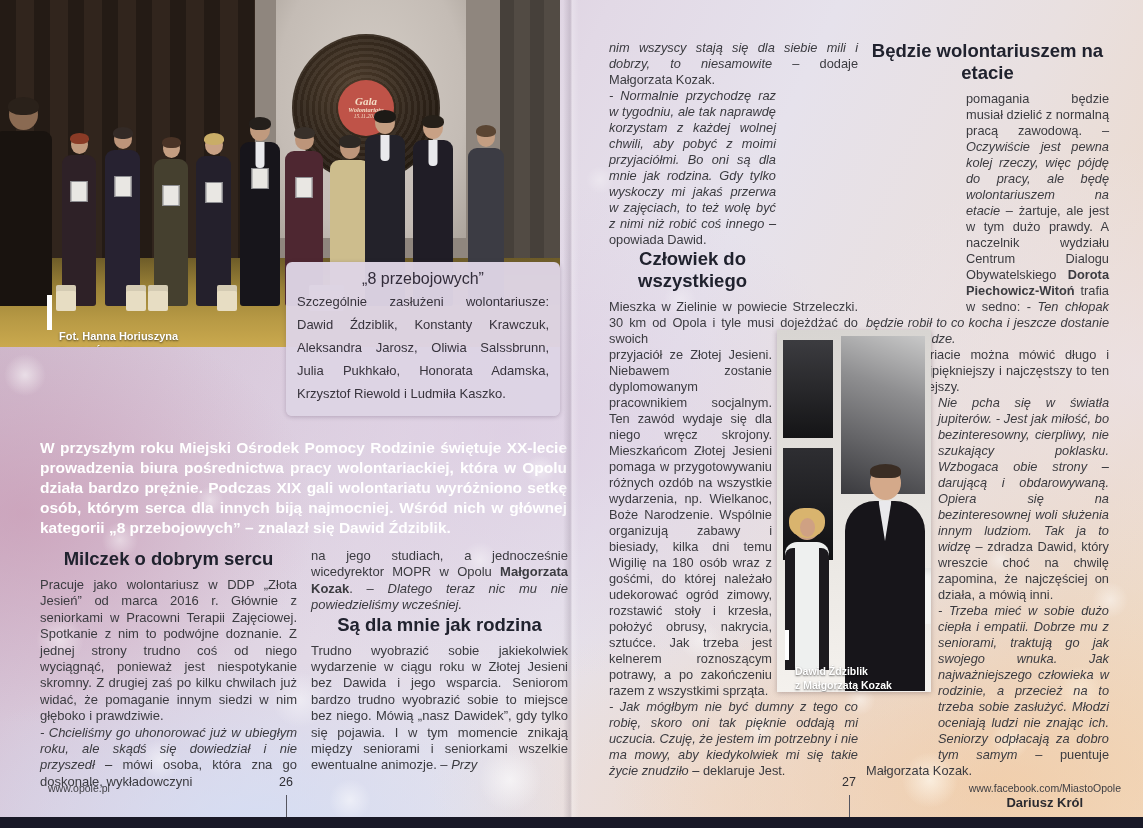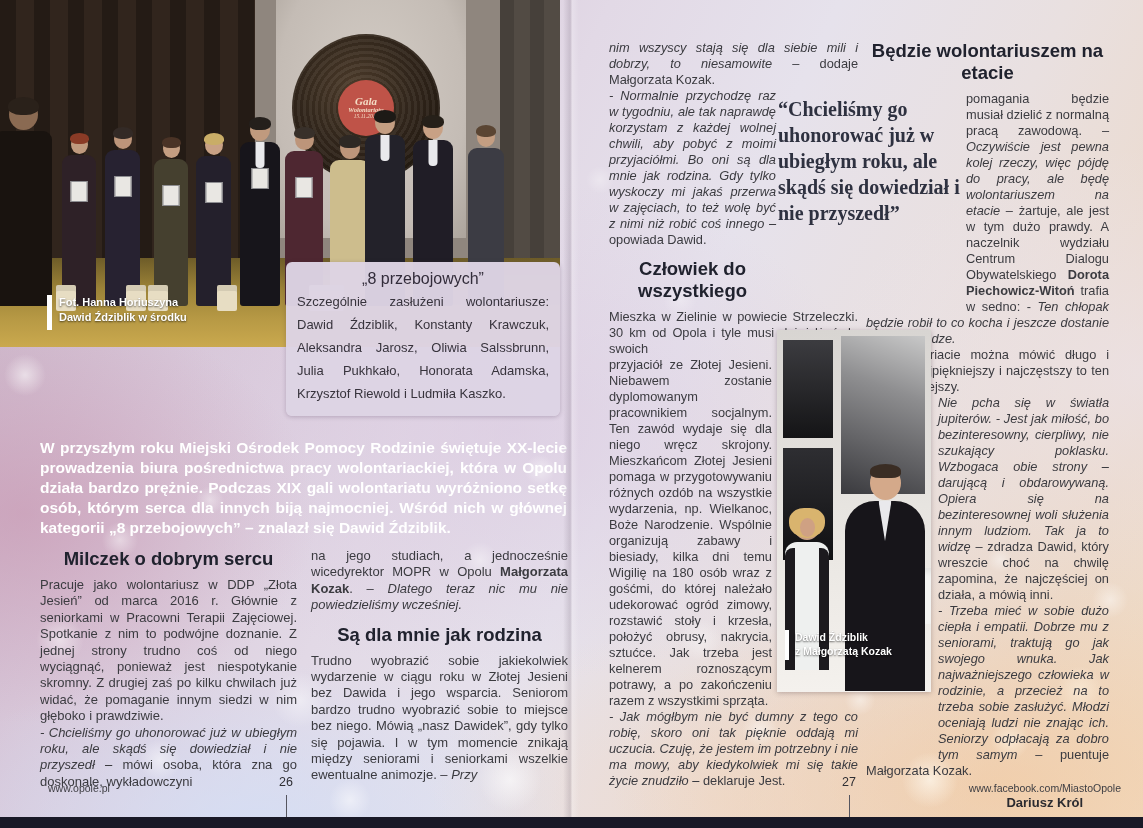--- a/index.html
+++ b/index.html
@@ -68,37 +68,37 @@
   .p-hair{position:absolute;top:-2px;left:-1px;right:-1px;height:58%;border-radius:50% 50% 42% 42%;}
   .p-body{position:relative;margin:1px auto 0;border-radius:9px 9px 3px 3px;}
   .p-shirt{position:absolute;left:50%;top:0;transform:translateX(-50%);width:9px;height:26px;
     background:#e9e9ec;border-radius:0 0 4px 4px;}
   .p-paper{position:absolute;left:50%;top:26px;transform:translateX(-50%);width:15px;height:19px;
     background:#e9e7e3;border:1px solid #8d8d91;}
   .p-bag{position:absolute;bottom:-4px;width:20px;height:26px;background:#e7ddc3;border-radius:2px;
     box-shadow:inset 0 6px 0 rgba(0,0,0,.08);}
   .photo-credit{position:absolute;left:47px;top:295px;display:flex;gap:7px;z-index:5;}
   .credit-bar{width:5px;height:35px;background:#fff;}
-  .credit-text{color:#fff;font-size:11px;font-weight:bold;line-height:15px;text-shadow:0 1px 2px rgba(0,0,0,.6);}
+  .credit-text{color:#fff;font-size:11px;font-weight:bold;line-height:15px;text-shadow:0 1px 2px rgba(0,0,0,.6);margin-top:34px;}
 
   
   .highlight-box{position:absolute;left:286px;top:262px;width:252px;z-index:6;
     background:rgba(221,212,228,.97);border-radius:6px;padding:8px 11px 11px;box-shadow:0 1px 4px rgba(60,40,70,.25);}
   .hb-title{font-size:16px;font-weight:normal;text-align:center;color:#322c3a;margin:0 0 2px;}
   .hb-body{font-size:13px;line-height:23px;color:#37333c;text-align:justify;margin:0;}
 
   
   .headline{position:absolute;left:37px;top:381px;margin:0;z-index:3;
     font-size:42px;font-weight:bold;letter-spacing:-.5px;color:#2a2730;}
   .lead{position:absolute;left:40px;top:438px;width:527px;margin:0;z-index:3;
     color:#fff;font-weight:bold;font-size:15.5px;line-height:20px;text-align:justify;}
   .columns{position:absolute;left:40px;top:548px;width:528px;display:flex;gap:14px;z-index:3;}
   .col{flex:1;}
   .col-heading{font-size:18.5px;font-weight:bold;text-align:center;color:#20222e;margin:0 0 7px;}
-  .col-heading.mid{margin-top:10px;}
+  .col-heading.mid{}
   .body-p{font-size:13px;line-height:16.4px;text-align:justify;margin:0;color:#3b3b40;}
   .run-n{font-style:normal;}
   .run-i{font-style:italic;}
   .run-b{font-weight:bold;}
 
   
   .footer-url-left{position:absolute;left:48px;top:782px;font-size:10.5px;color:#3d3d42;z-index:5;}
   .pageno-left{position:absolute;left:268px;top:775px;width:36px;text-align:center;font-size:12.5px;color:#2e2e33;z-index:5;}
   .tick-left{position:absolute;left:286px;top:795px;width:1px;height:29px;background:#55555f;z-index:5;}
   .pageno-right{position:absolute;left:831px;top:775px;width:36px;text-align:center;font-size:12.5px;color:#2e2e33;z-index:5;}
@@ -309,21 +309,20 @@
       <div class="fq-b"></div>
       <p class="body-p"><span class="run-n">pomagania będzie musiał dzielić z normalną pracą zawodową. – </span><span class="run-i">Oczywiście jest pewna kolej rzeczy, więc pójdę do pracy, ale będę wolontariuszem na etacie</span><span class="run-n"> – żartuje, ale jest w tym dużo prawdy. A naczelnik wydziału Centrum Dialogu Obywatelskiego </span><span class="run-b">Dorota Piechowicz-Witoń</span><span class="run-n"> trafia w sedno: - </span><span class="run-i">Ten chłopak będzie robił to co kocha i jeszcze dostanie za to pieniądze.</span></p>
       <p class="body-p"><span class="run-n">O wolontariacie można mówić długo i dobrze. Najpiękniejszy i najczęstszy to ten najskromniejszy.</span></p>
       <div class="fp-b"></div>
       <p class="body-p"><span class="run-i">Nie pcha się w światła jupiterów. - Jest jak miłość, bo bezinteresowny, cierpliwy, nie szukający poklasku. Wzbogaca obie strony – darującą i obdarowywaną. Opiera się na bezinteresownej woli służenia innym ludziom. Tak ja to widzę</span><span class="run-n"> – zdradza Dawid, który wreszcie choć na chwilę zapomina, że najczęściej on działa, a mówią inni.</span></p>
       <p class="body-p"><span class="run-i">- Trzeba mieć w sobie dużo ciepła i empatii. Dobrze mu z seniorami, traktują go jak swojego wnuka. Jak najważniejszego człowieka w rodzinie, a przecież na to trzeba sobie zasłużyć. Młodzi oceniają ludzi nie znając ich. Seniorzy odpłacają za dobro tym samym</span><span class="run-n"> – puentuje Małgorzata Kozak.</span></p>
       <p class="byline">Dariusz Król</p>
 
     </div>
 
-    <div class="quote-block">“Chcieliśmy go uhonorować już w ubiegłym roku, ale skądś się dowiedział i nie przyszedł”</div>
 
     <div class="gallery-photo">
       <div class="frame f1"></div>
       <div class="frame f2"></div>
       <div class="frame f3"></div>
       <div class="bench"></div>
       <div class="g-woman">
         <div class="gw-head">
           <div class="gw-hair"></div>
           <div class="gw-face"></div>

